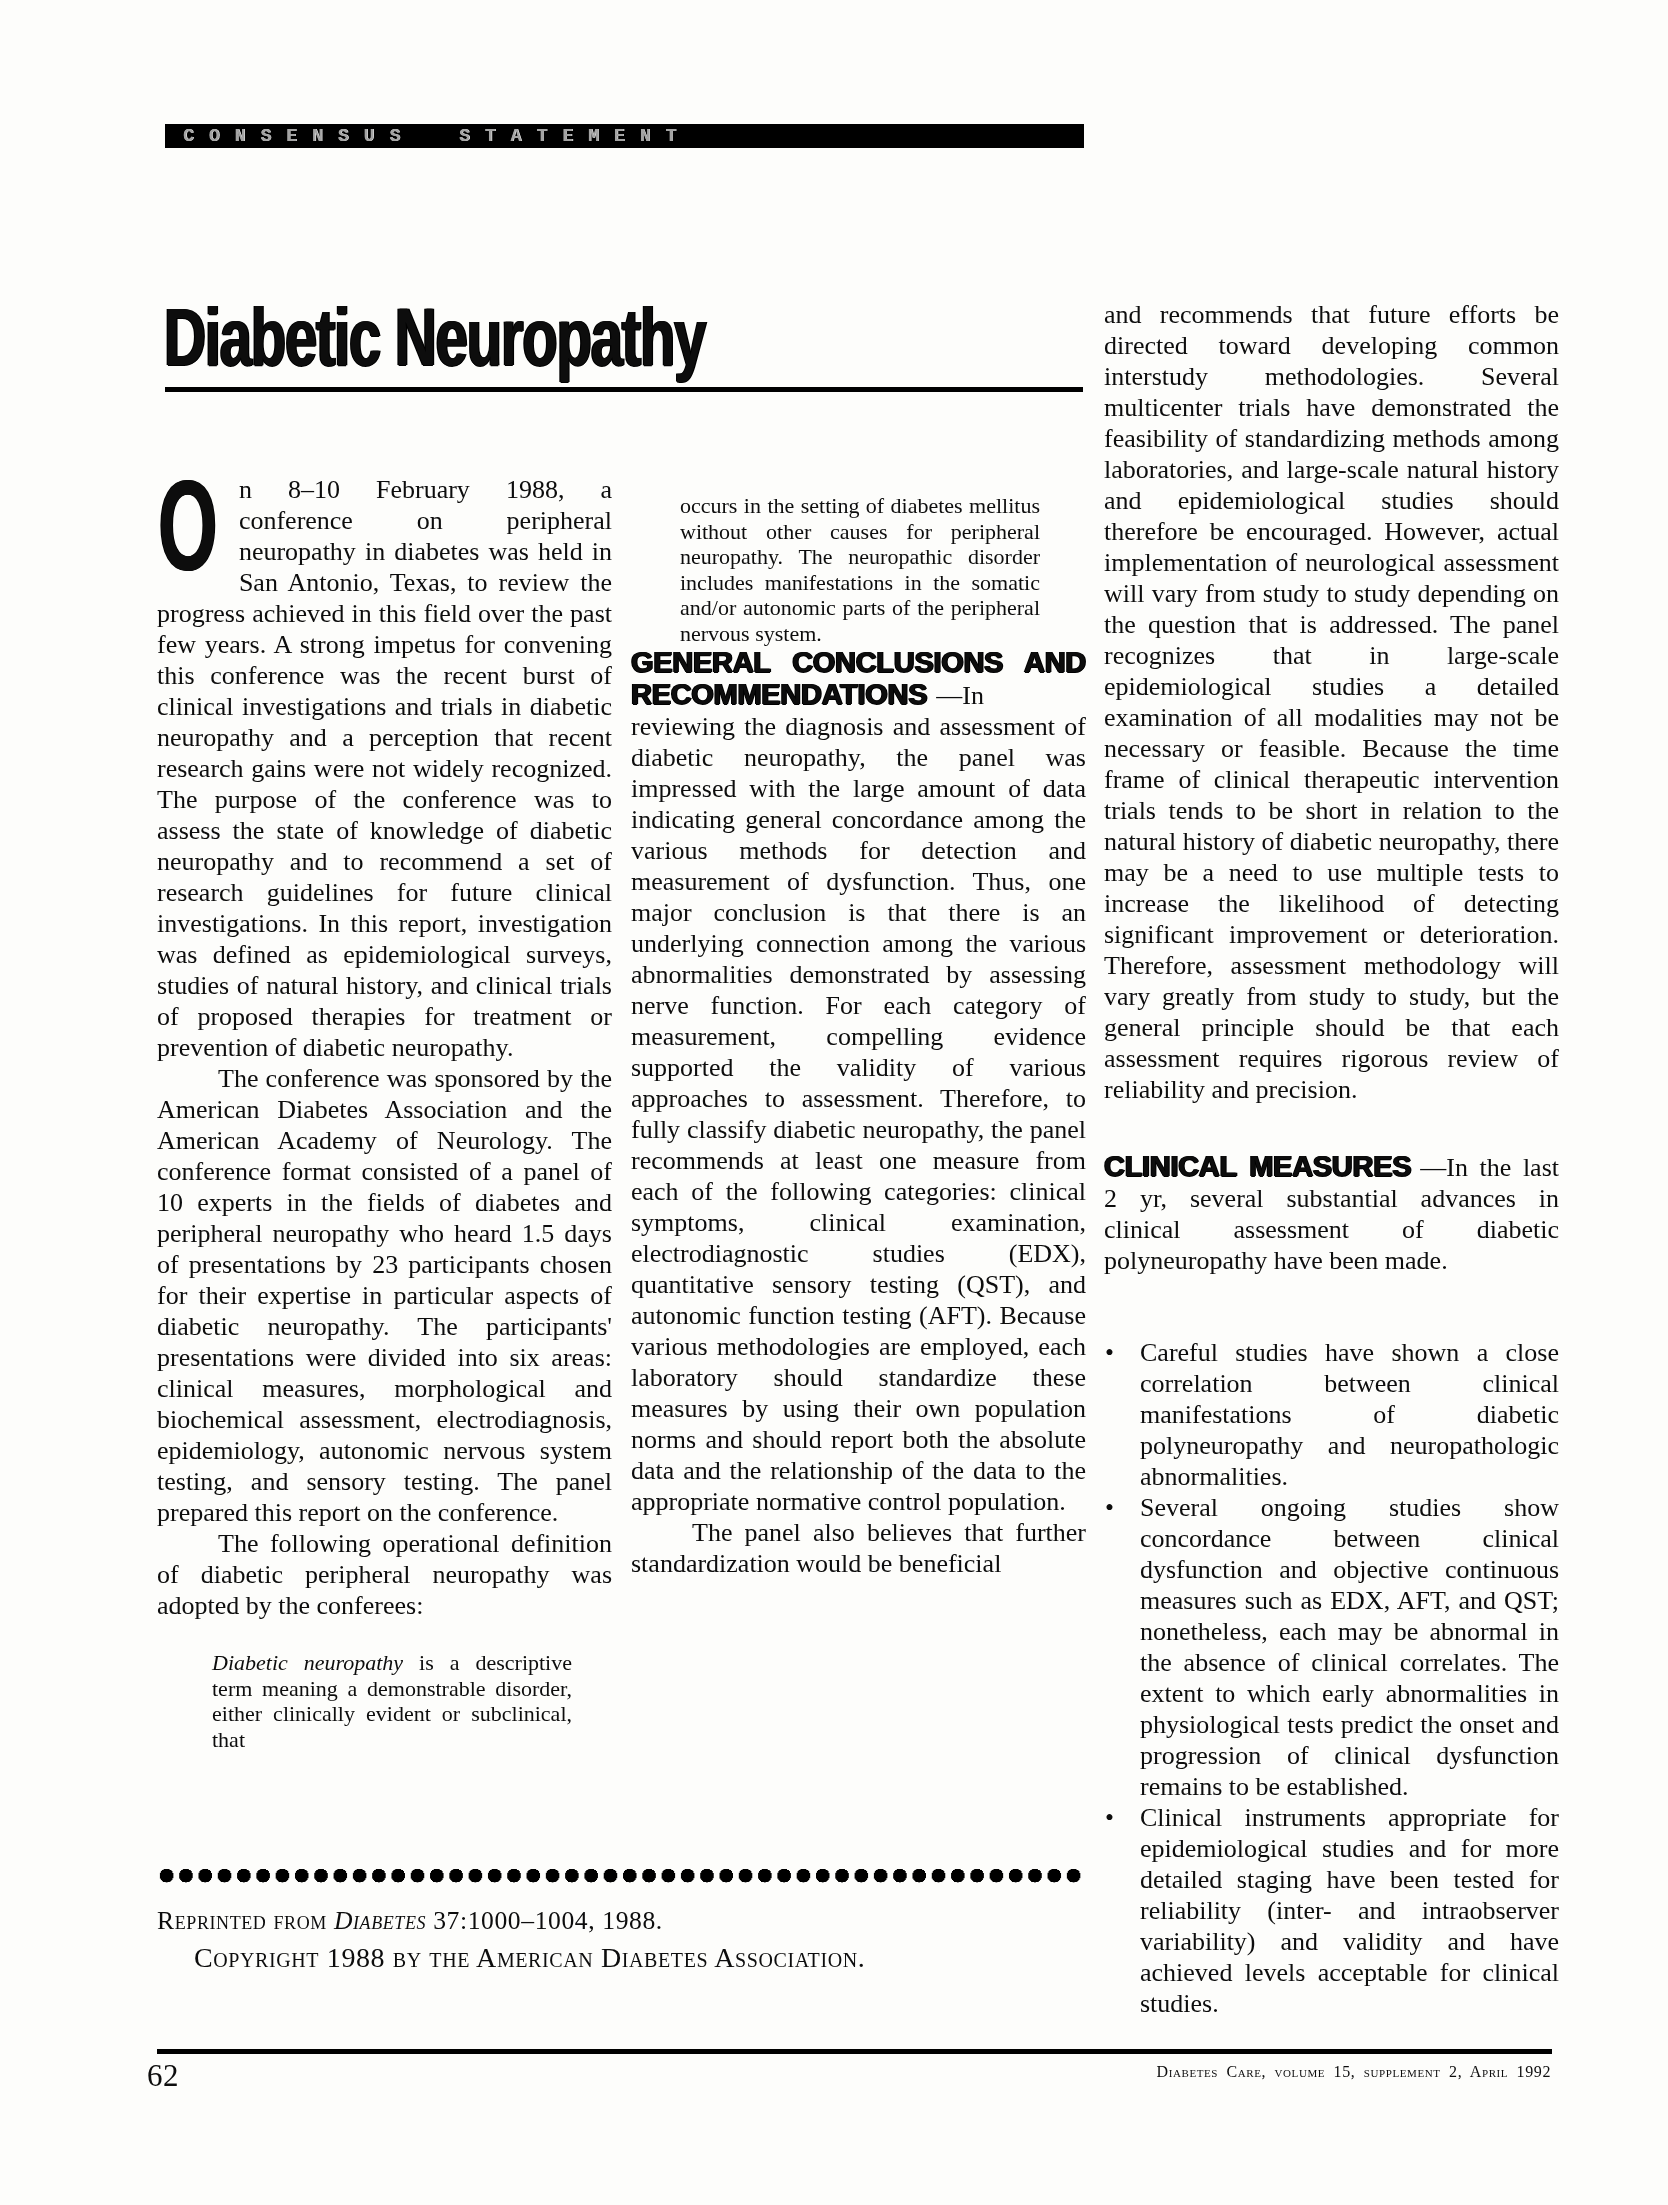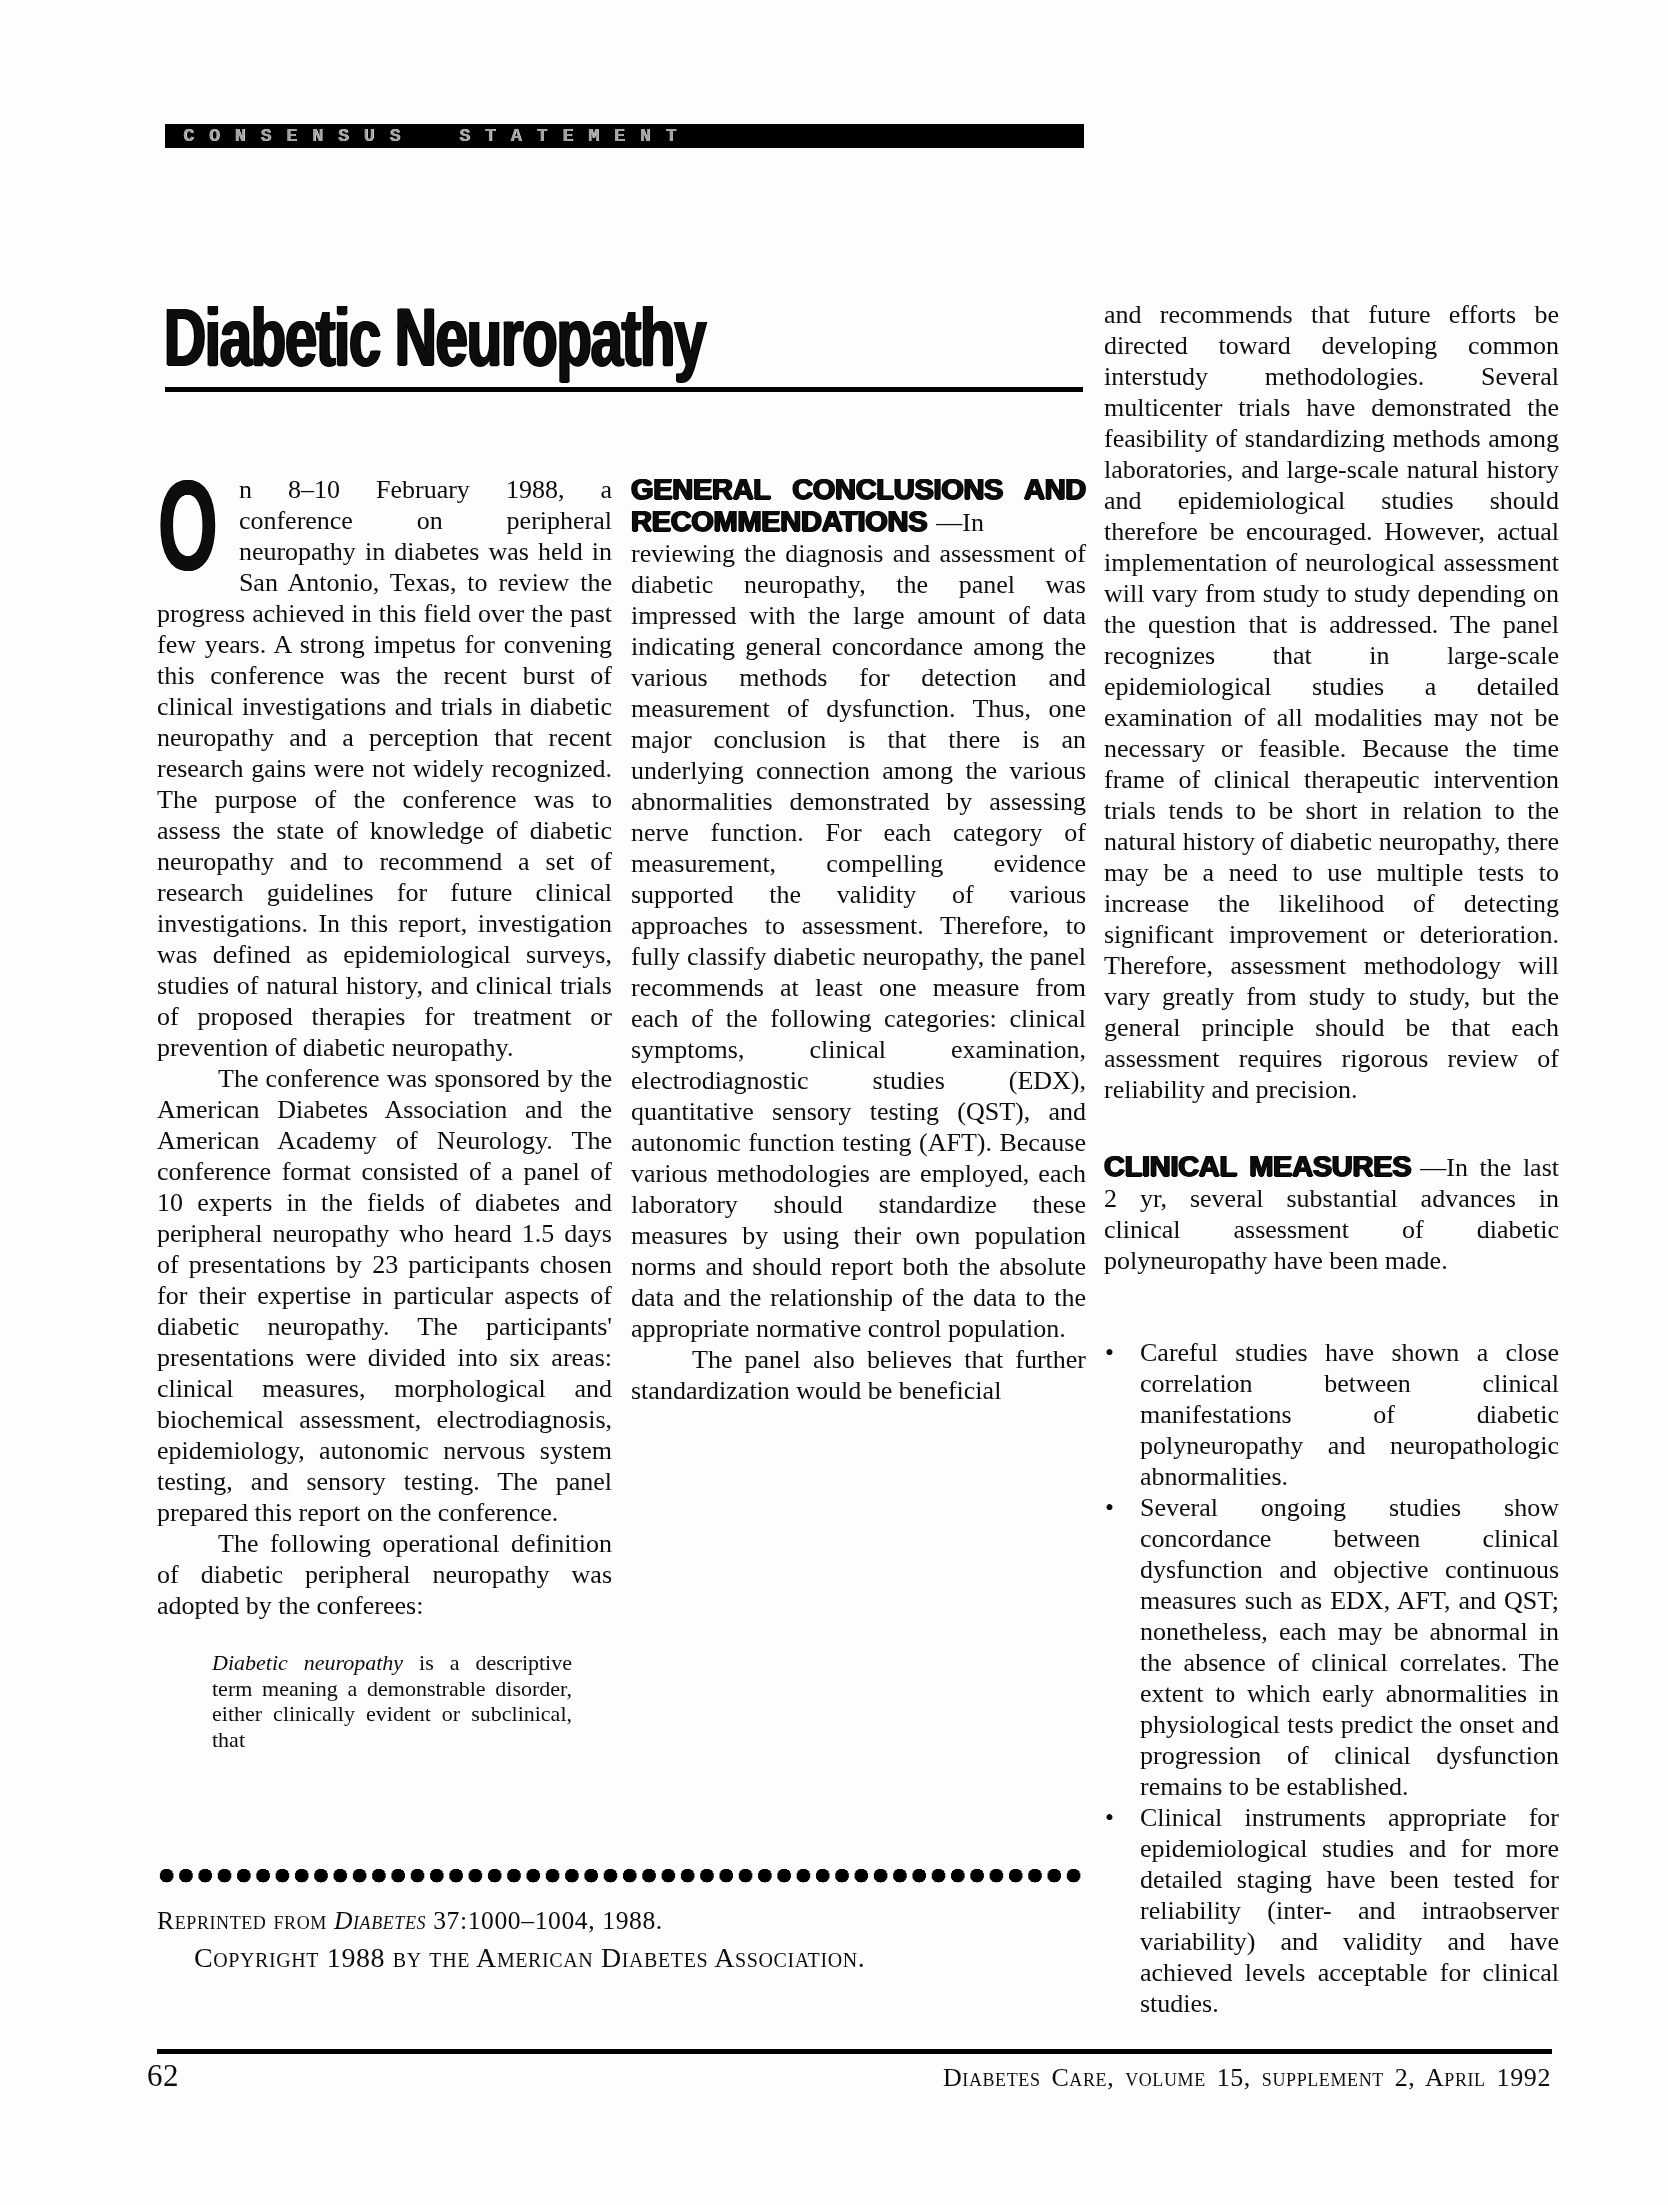--- a/index.html
+++ b/index.html
@@ -85,21 +85,21 @@
   
   .footer-rule{
     position:absolute; left:157px; top:2049px; width:1395px; height:5.1px; background:#000;
   }
   .page-number{
     position:absolute; left:147px; top:2058px;
     font-size:31px; font-weight:normal; letter-spacing:0.6px;
   }
   .journal-line{
     position:absolute; left:767px; top:2063px; width:784px; text-align:right;
-    font-size:26px; font-variant:small-caps; letter-spacing:0.6px; word-spacing:3.8px;
+    font-size:16px; font-variant:small-caps; letter-spacing:0.6px; word-spacing:3.8px;
   }
   i{font-style:italic;}
 </style>
 </head>
 <body>
 
 <div class="page">
 
   <div class="banner">
     <span>CONSENSUS STATEMENT</span>
@@ -111,20 +111,21 @@
   <div class="title-rule"></div>
 
   <div class="col col1">
     <p class="noindent"><span class="dropcap">O</span><span>n 8–10 February 1988, a conference on peripheral neuropathy in diabetes was held in San Antonio, Texas, to review the progress achieved in this field over the past few years. A strong impetus for convening this conference was the recent burst of clinical investigations and trials in diabetic neuropathy and a perception that recent research gains were not widely recognized. The purpose of the conference was to assess the state of knowledge of diabetic neuropathy and to recommend a set of research guidelines for future clinical investigations. In this report, investigation was defined as epidemiological surveys, studies of natural history, and clinical trials of proposed therapies for treatment or prevention of diabetic neuropathy.</span></p>
     <p>The conference was sponsored by the American Diabetes Association and the American Academy of Neurology. The conference format consisted of a panel of 10 experts in the fields of diabetes and peripheral neuropathy who heard 1.5 days of presentations by 23 participants chosen for their expertise in particular aspects of diabetic neuropathy. The participants' presentations were divided into six areas: clinical measures, morphological and biochemical assessment, electrodiagnosis, epidemiology, autonomic nervous system testing, and sensory testing. The panel prepared this report on the conference.</p>
     <p>The following operational definition of diabetic peripheral neuropathy was adopted by the conferees:</p>
     <div class="defblock"><i>Diabetic neuropathy</i><span> is a descriptive term meaning a demonstrable disorder, either clinically evident or subclinical, that</span></div>
   </div>
 
   <div class="col col2">
+    <div class="defblock top">occurs in the setting of diabetes mellitus without other causes for peripheral neuropathy. The neuropathic disorder includes manifestations in the somatic and/or autonomic parts of the peripheral nervous system.</div>
     <p class="noindent headpara"><span class="head">GENERAL CONCLUSIONS AND RECOMMENDATIONS</span><span>—In reviewing the diagnosis and assessment of diabetic neuropathy, the panel was impressed with the large amount of data indicating general concordance among the various methods for detection and measurement of dysfunction. Thus, one major conclusion is that there is an underlying connection among the various abnormalities demonstrated by assessing nerve function. For each category of measurement, compelling evidence supported the validity of various approaches to assessment. Therefore, to fully classify diabetic neuropathy, the panel recommends at least one measure from each of the following categories: clinical symptoms, clinical examination, electrodiagnostic studies (EDX), quantitative sensory testing (QST), and autonomic function testing (AFT). Because various methodologies are employed, each laboratory should standardize these measures by using their own population norms and should report both the absolute data and the relationship of the data to the appropriate normative control population.</span></p>
     <p>The panel also believes that further standardization would be beneficial</p>
   </div>
 
   <div class="col col3">
     <p class="noindent">and recommends that future efforts be directed toward developing common interstudy methodologies. Several multicenter trials have demonstrated the feasibility of standardizing methods among laboratories, and large-scale natural history and epidemiological studies should therefore be encouraged. However, actual implementation of neurological assessment will vary from study to study depending on the question that is addressed. The panel recognizes that in large-scale epidemiological studies a detailed examination of all modalities may not be necessary or feasible. Because the time frame of clinical therapeutic intervention trials tends to be short in relation to the natural history of diabetic neuropathy, there may be a need to use multiple tests to increase the likelihood of detecting significant improvement or deterioration. Therefore, assessment methodology will vary greatly from study to study, but the general principle should be that each assessment requires rigorous review of reliability and precision.</p>
     <p class="noindent headpara"><span class="head">CLINICAL MEASURES</span><span>—In the last 2 yr, several substantial advances in clinical assessment of diabetic polyneuropathy have been made.</span></p>
     <ul class="bullets">
       <li><span class="bullet-mark">•</span><span>Careful studies have shown a close correlation between clinical manifestations of diabetic polyneuropathy and neuropathologic abnormalities.</span></li>
       <li><span class="bullet-mark">•</span><span>Several ongoing studies show concordance between clinical dysfunction and objective continuous measures such as EDX, AFT, and QST; nonetheless, each may be abnormal in the absence of clinical correlates. The extent to which early abnormalities in physiological tests predict the onset and progression of clinical dysfunction remains to be established.</span></li>

